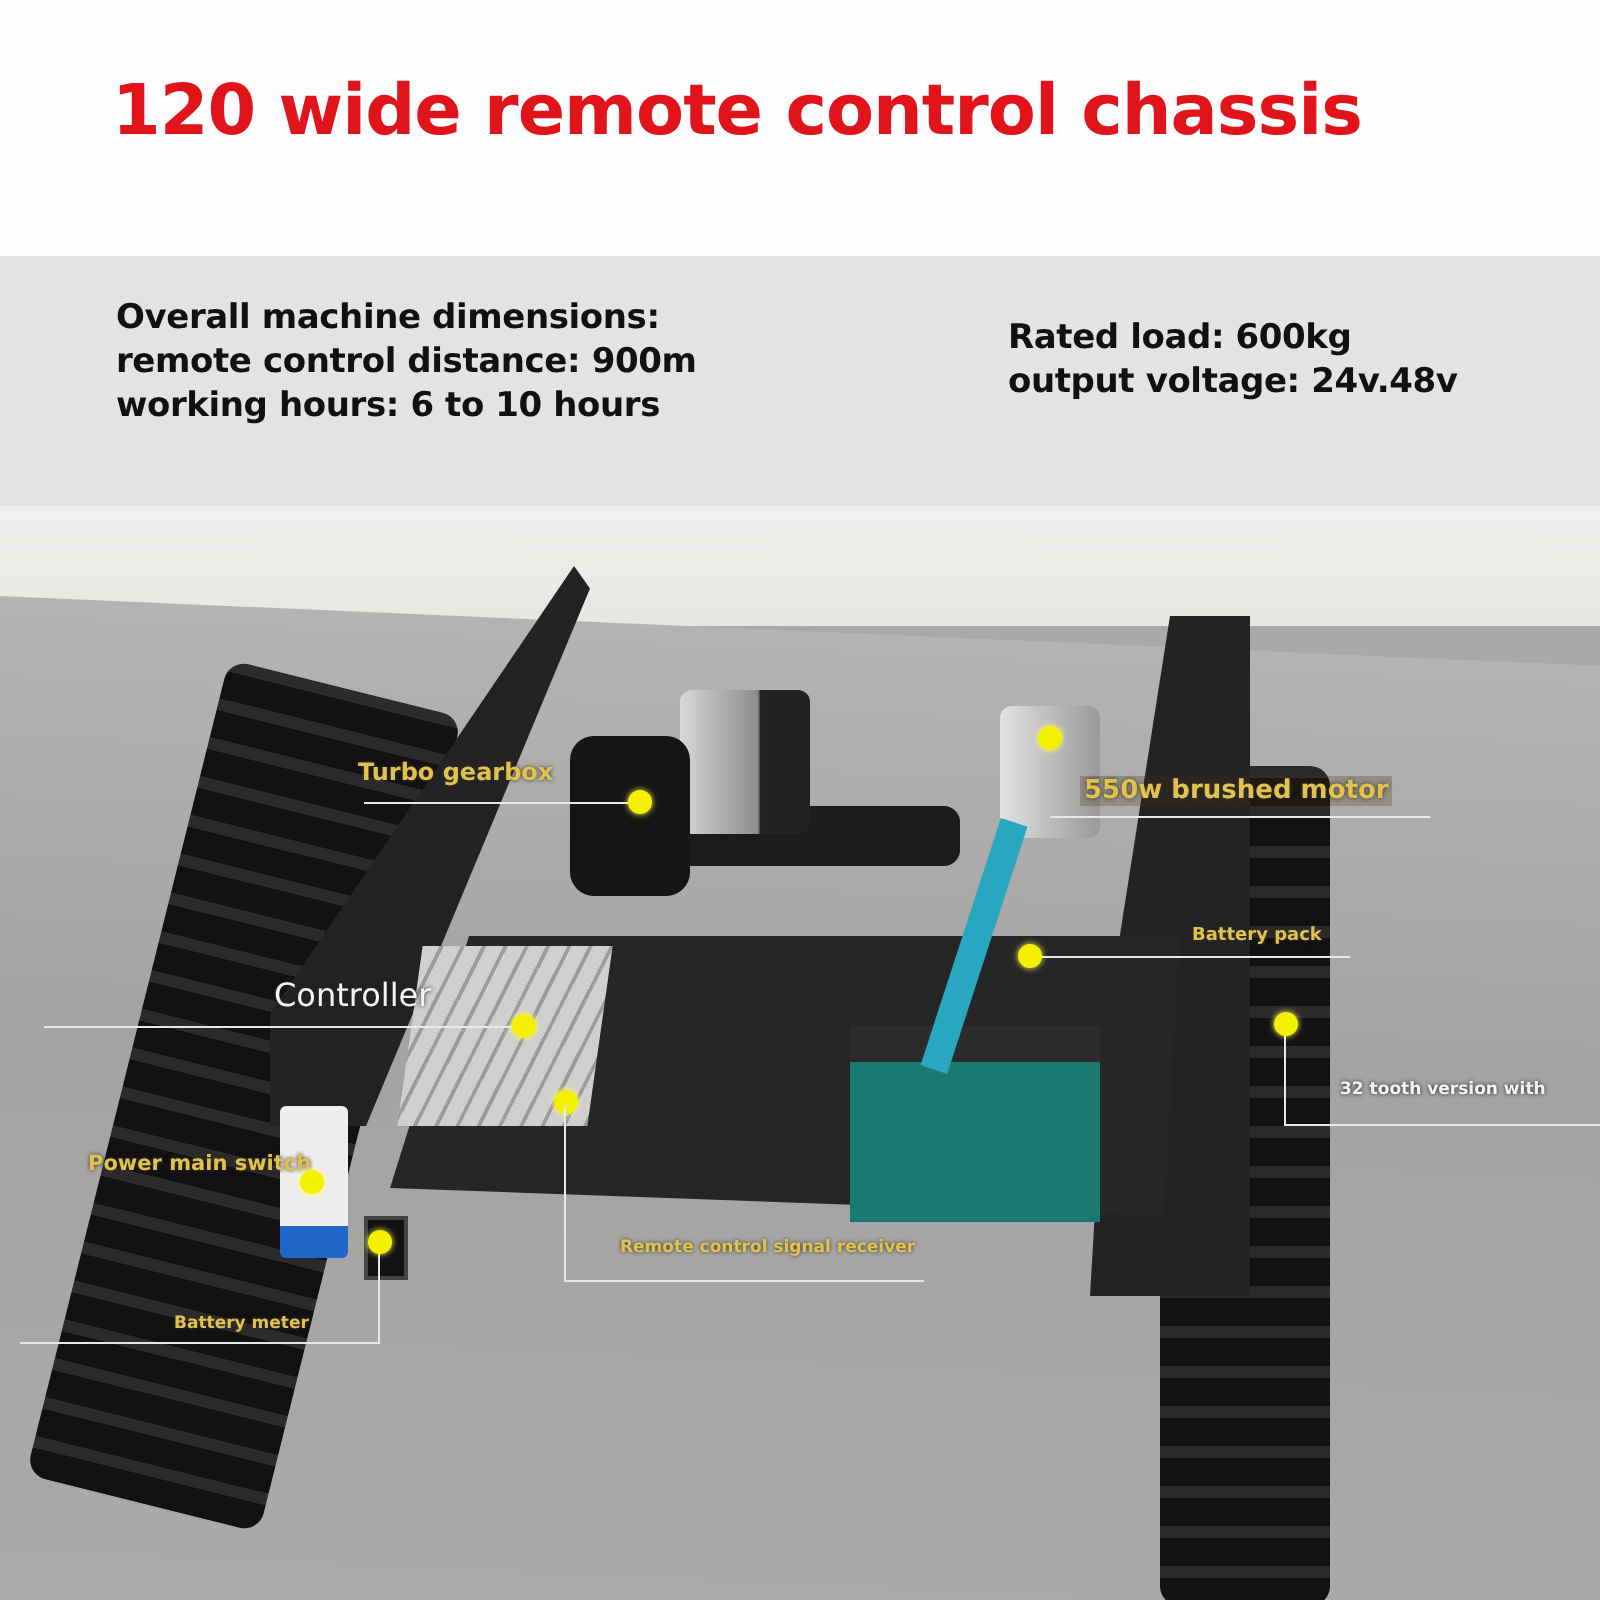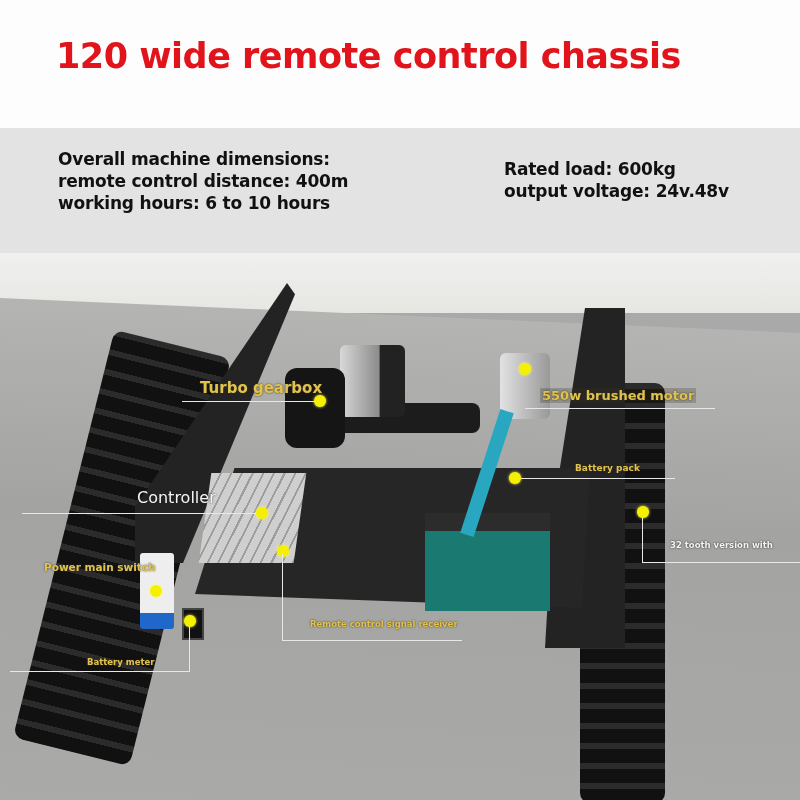--- a/index.html
+++ b/index.html
@@ -25,21 +25,21 @@
 </head>
 <body>
 
 <div class="header">
   <div class="title">120 wide remote control chassis</div>
 </div>
 
 <div class="specs-band"></div>
 <div class="spec-col spec-left">
   <div>Overall machine dimensions:</div>
-  <div>remote control distance: 400m</div>
+  <div>remote control distance: 900m</div>
   <div>working hours: 6 to 10 hours</div>
 </div>
 <div class="spec-col spec-right">
   <div>Rated load: 600kg</div>
   <div>output voltage: 24v.48v</div>
 </div>
 
 <div class="photo">
   <div class="wall"></div>
   <div class="floor"></div>
@@ -64,42 +64,42 @@
   <div class="shape" style="left:205px;top:220px;width:95px;height:90px;background:repeating-linear-gradient(110deg,#cfcfcf 0 8px,#9d9d9d 8px 10px);transform:skewX(-8deg);"></div>
 
   <div class="shape" style="left:425px;top:260px;width:125px;height:80px;background:#1a7a72;border-top:18px solid #2c2c2c;"></div>
 
   <div class="shape" style="left:480px;top:155px;width:14px;height:130px;background:#2aa7c0;transform:rotate(18deg);"></div>
 
   <div class="shape" style="left:140px;top:300px;width:34px;height:60px;background:#eee;border-radius:3px;border-bottom:16px solid #2166c9;"></div>
 
   <div class="shape" style="left:182px;top:355px;width:18px;height:28px;background:#111;border:2px solid #444;"></div>
 
-  <div class="label lab-yellow" style="left:200px;top:126px;font-size:15px;">Turbo gearbox</div>
+  <div class="label lab-yellow" style="left:179px;top:126px;font-size:12px;">Turbo gearbox</div>
   <div class="lead" style="left:182px;top:148px;width:140px;height:1px;"></div>
   <div class="dot" style="left:314px;top:142px;"></div>
 
   <div class="label lab-yellow" style="left:540px;top:135px;font-size:13px;background:rgba(60,50,20,0.25);padding:0 2px;">550w brushed motor</div>
   <div class="lead" style="left:525px;top:155px;width:190px;height:1px;"></div>
   <div class="dot" style="left:519px;top:110px;"></div>
 
-  <div class="label lab-yellow" style="left:575px;top:210px;font-size:9px;text-align:center;">Battery pack</div>
+  <div class="label lab-yellow" style="left:596px;top:210px;font-size:9px;text-align:center;">Battery pack</div>
   <div class="lead" style="left:515px;top:225px;width:160px;height:1px;"></div>
   <div class="dot" style="left:509px;top:219px;"></div>
 
   <div class="label lab-white" style="left:137px;top:235px;font-size:16px;font-weight:normal;">Controller</div>
   <div class="lead" style="left:22px;top:260px;width:240px;height:1px;"></div>
   <div class="dot" style="left:256px;top:254px;"></div>
 
   <div class="label lab-white" style="left:670px;top:287px;font-size:8.5px;text-align:center;">32 tooth version with</div>
   <div class="lead" style="left:642px;top:262px;width:1px;height:48px;"></div>
   <div class="lead" style="left:642px;top:309px;width:158px;height:1px;"></div>
   <div class="dot" style="left:637px;top:253px;"></div>
 
-  <div class="label lab-yellow" style="left:44px;top:309px;font-size:10.5px;line-height:11px;text-align:center;width:80px;">
+  <div class="label lab-yellow" style="left:44px;top:324px;font-size:10.5px;line-height:11px;text-align:center;width:80px;">
     <span>Power main switch</span>
   </div>
   <div class="dot" style="left:150px;top:332px;"></div>
   <div class="dot" style="left:277px;top:292px;"></div>
 
   <div class="label lab-yellow" style="left:310px;top:366px;font-size:8.5px;">Remote control signal receiver</div>
   <div class="lead" style="left:282px;top:300px;width:1px;height:88px;"></div>
   <div class="lead" style="left:282px;top:387px;width:180px;height:1px;"></div>
 
   <div class="label lab-yellow" style="left:64px;top:404px;font-size:8.5px;margin-left:23px;">Battery meter</div>

